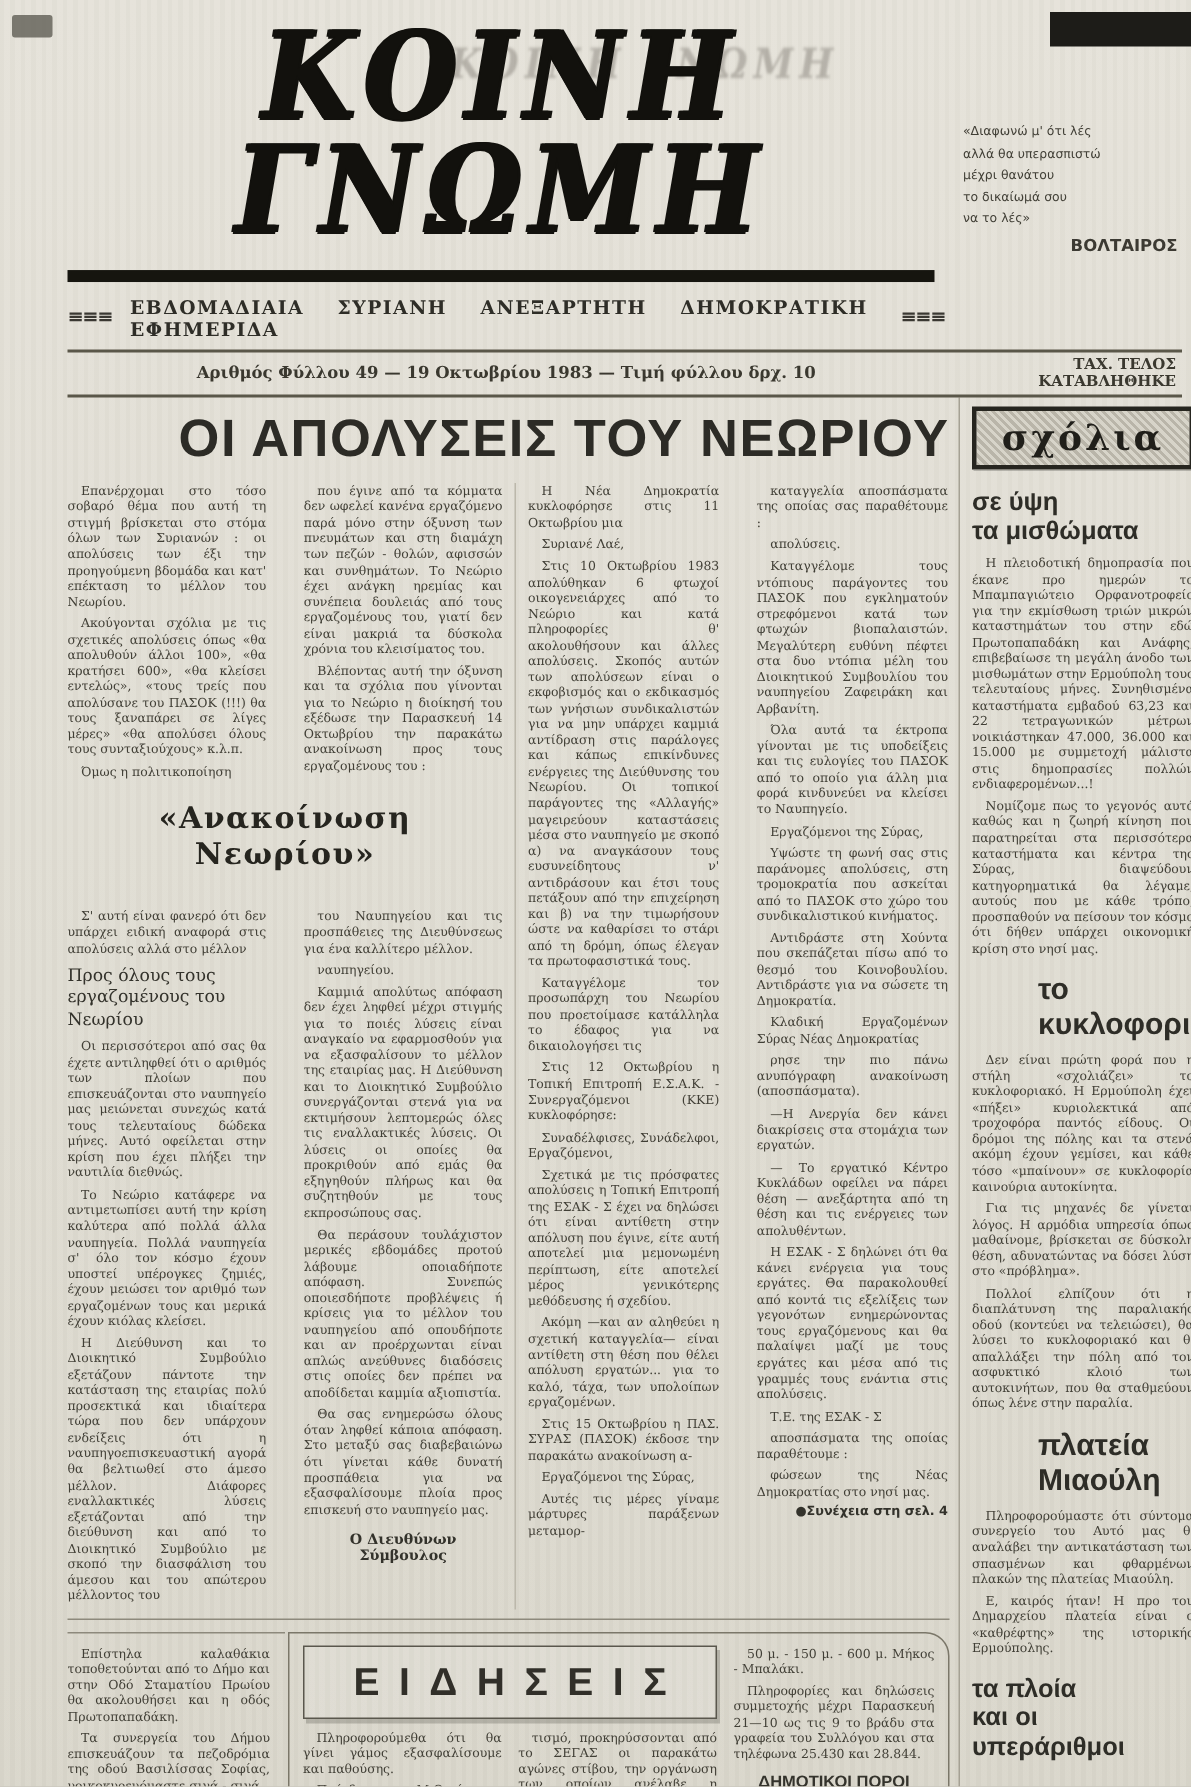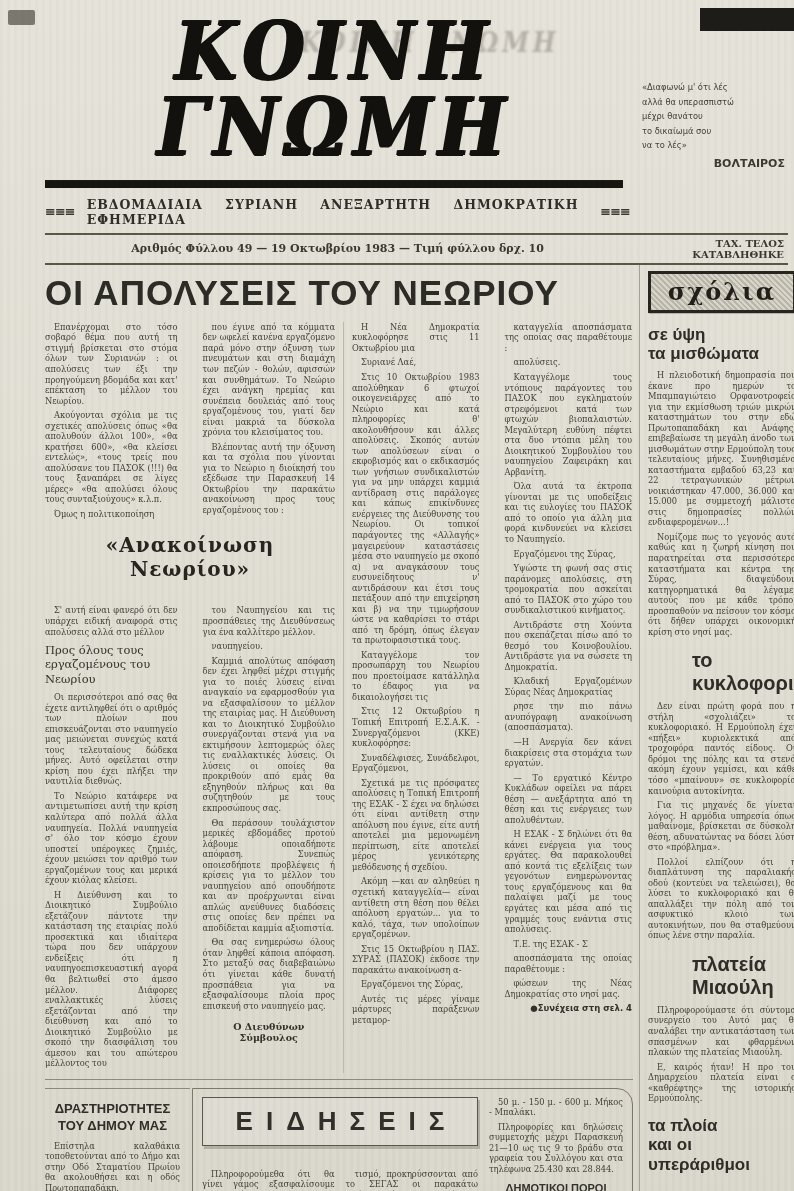--- a/index.html
+++ b/index.html
@@ -36,21 +36,21 @@
   .issue-line{width:585px;text-align:center;font-weight:bold;font-size:11px;color:#3a382f;}
   .postage{flex:1;text-align:right;padding-right:4px;font-weight:bold;font-size:10px;color:#3a382f;}
   
   .content{display:flex;padding:0 6px 0 45px;}
   .main-col{width:588px;}
   .sidebar{width:148px;margin-left:6px;border-left:1px solid #a5a194;padding-left:8px;padding-top:4px;}
   
   .page p{margin:0 0 4px;text-indent:9px;text-align:justify;font-size:8.3px;line-height:1.27;color:#413f36;}
   
   .headline{font-family:"Liberation Sans",sans-serif;font-weight:bold;font-size:35px;line-height:1;
-    text-align:left;letter-spacing:1px;color:#2c2b26;margin:10px 0 12px;}
+    text-align:right;letter-spacing:1px;color:#2c2b26;margin:10px 0 12px;}
   .lead{display:flex;border-bottom:1px solid #8d897c;padding-bottom:6px;}
   .lead-left{width:290px;}
   .lead-right{width:280px;margin-left:8px;padding-left:8px;border-left:1px solid #bcb8ab;}
   .twocol{display:flex;gap:25px;}
   .col{flex:1;min-width:0;}
   .ann-title{font-family:"DejaVu Serif",serif;font-weight:bold;font-size:20px;text-align:center;
     letter-spacing:1px;color:#26251f;margin:10px 0 24px;}
   .ann-sub{font-weight:normal;font-size:11.5px;line-height:1.25;text-align:left;white-space:pre-line;
     margin:6px 0;color:#33322b;font-family:"DejaVu Serif",serif;}
   .signature{text-align:center;font-weight:bold;font-size:9.5px;margin-top:10px;color:#33322b;}
@@ -60,21 +60,21 @@
   
   .bottom{display:flex;margin-top:8px;}
   .muni{width:146px;padding:8px 10px 0 0;border-top:1px solid #8d897c;}
   .muni h3{font-family:"Liberation Sans",sans-serif;font-weight:bold;font-size:13px;line-height:1.3;
     text-align:center;white-space:pre-line;margin:4px 0 6px;color:#2f2e28;}
   .news-box{flex:1;border:1px solid #7b7769;border-radius:0 16px 0 0;padding:8px 9px 4px;margin-left:2px;}
   .news-grid{display:flex;gap:11px;}
   .news-ab-wrap{width:276px;}
   .news-title{border:1px solid #5a574d;box-shadow:2px 3px 0 rgba(60,58,50,0.25);padding:8px 0;text-align:center;
     font-family:"Liberation Sans",sans-serif;font-weight:bold;font-size:26px;letter-spacing:13px;text-indent:13px;
-    color:#312f29;margin-bottom:23px;background:rgba(255,255,255,0.12);}
+    color:#312f29;margin-bottom:7px;background:rgba(255,255,255,0.12);}
   .news-ab{display:flex;gap:11px;}
   .news-c{width:134px;}
   .news-box h4{font-family:"Liberation Sans",sans-serif;font-weight:bold;font-size:11px;line-height:1.3;
     text-align:center;white-space:pre-line;margin:7px 0;color:#34332c;}
   
   .scholia-box{border:3px solid #26251f;background:repeating-linear-gradient(45deg,#b9b5a9 0 2px,#d7d4c9 2px 4px);
     text-align:center;padding:6px 2px;margin:2px 0 10px;box-shadow:1px 1px 0 rgba(0,0,0,.2);}
   .scholia-text{font-family:"DejaVu Serif",serif;font-weight:bold;font-size:24px;line-height:1;
     letter-spacing:2px;color:#201f1a;}
   .side-h{font-family:"Liberation Sans",sans-serif;font-weight:bold;font-size:17px;line-height:1.15;
@@ -192,22 +192,20 @@
                   <p>φώσεων της Νέας Δημοκρατίας στο νησί μας.</p>
                 </div>
               <div class="continuation">●Συνέχεια στη σελ. 4</div>
             </div>
           </div>
         </div>
       </div>
 
       <div class="bottom">
         <aside class="muni">
-          <h3>ΔΡΑΣΤΗΡΙΟΤΗΤΕΣ
-ΤΟΥ ΔΗΜΟΥ ΜΑΣ</h3>
           <div>
               <p>Επίστηλα καλαθάκια τοποθετούνται από το Δήμο και στην Οδό Σταματίου Πρωίου θα ακολουθήσει και η οδός Πρωτοπαπαδάκη.</p>
               <p>Τα συνεργεία του Δήμου επισκευάζουν τα πεζοδρόμια της οδού Βασιλίσσας Σοφίας, νοικοκυρευόμαστε σιγά - σιγά.</p>
             </div>
 
         </aside>
 
         <section class="news-box">
           <div class="news-grid">
             <div class="news-ab-wrap">

